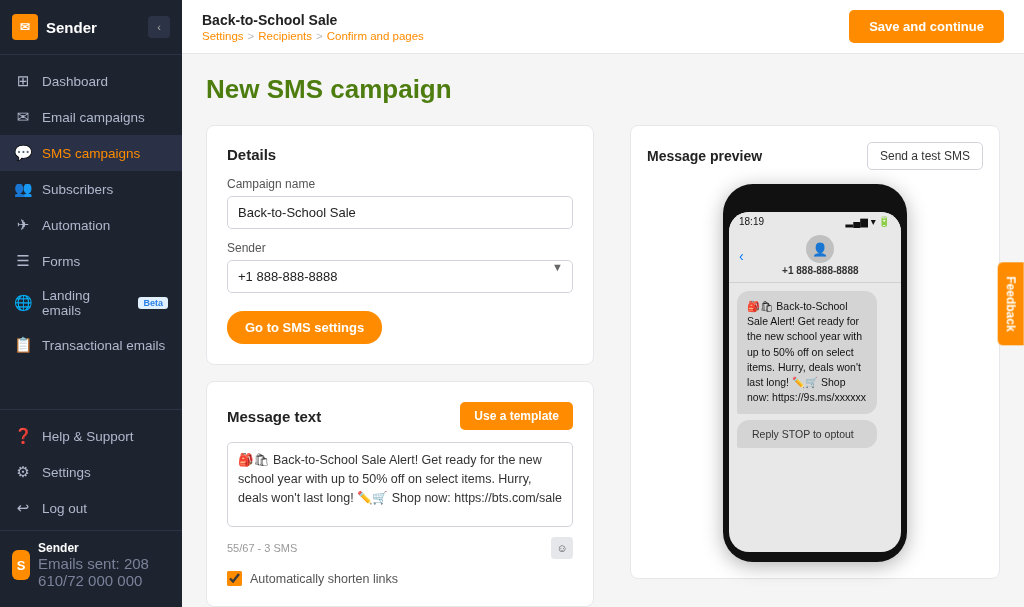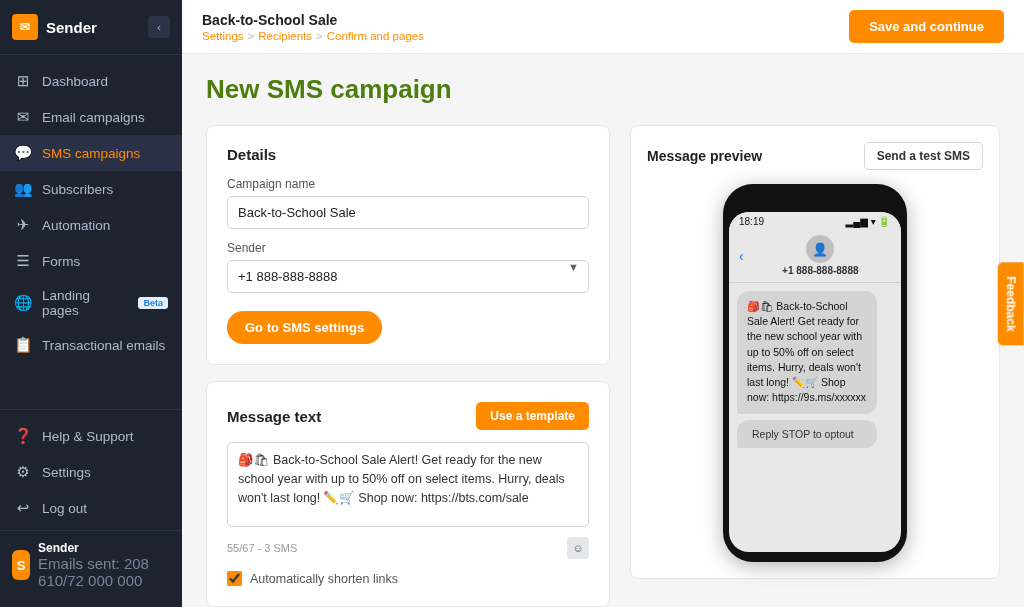--- a/index.html
+++ b/index.html
@@ -129,21 +129,21 @@
       padding: 20px 24px;
     }
     .page-title {
       font-size: 26px;
       font-weight: 700;
       color: #4d7c0f;
       margin-bottom: 20px;
     }
     .two-col {
       display: flex;
-      gap: 20px;
+      gap: 36px;
     }
     .left-col { flex: 1; display: flex; flex-direction: column; gap: 16px; }
     .right-col { width: 370px; }
 
     
     .card {
       background: #fff;
       border: 1px solid #e5e7eb;
       border-radius: 8px;
       padding: 20px;
@@ -271,21 +271,21 @@
     }
     .preview-title { font-size: 14px; font-weight: 600; color: #222; }
     .test-sms-btn {
       background: #fff;
       border: 1px solid #d1d5db;
       border-radius: 5px;
       padding: 6px 12px;
       font-size: 12px;
       color: #333;
       cursor: pointer;
-      font-weight: 700;
+      font-weight: 400;
     }
 
     
     .phone-mockup {
       width: 184px;
       margin: 0 auto;
       background: #111;
       border-radius: 30px;
       padding: 10px 6px 10px 6px;
       position: relative;
@@ -413,21 +413,21 @@
     <div class="nav-item">
       <span class="nav-icon">✈</span>
       <span>Automation</span>
     </div>
     <div class="nav-item">
       <span class="nav-icon">☰</span>
       <span>Forms</span>
     </div>
     <div class="nav-item">
       <span class="nav-icon">🌐</span>
-      <span>Landing pages</span>
+      <span>Landing emails</span>
       <span class="beta-badge">Beta</span>
     </div>
     <div class="nav-item">
       <span class="nav-icon">📋</span>
       <span>Transactional emails</span>
     </div>
   </div>
   <div class="sidebar-footer">
     <div class="nav-item">
       <span class="nav-icon">❓</span>

